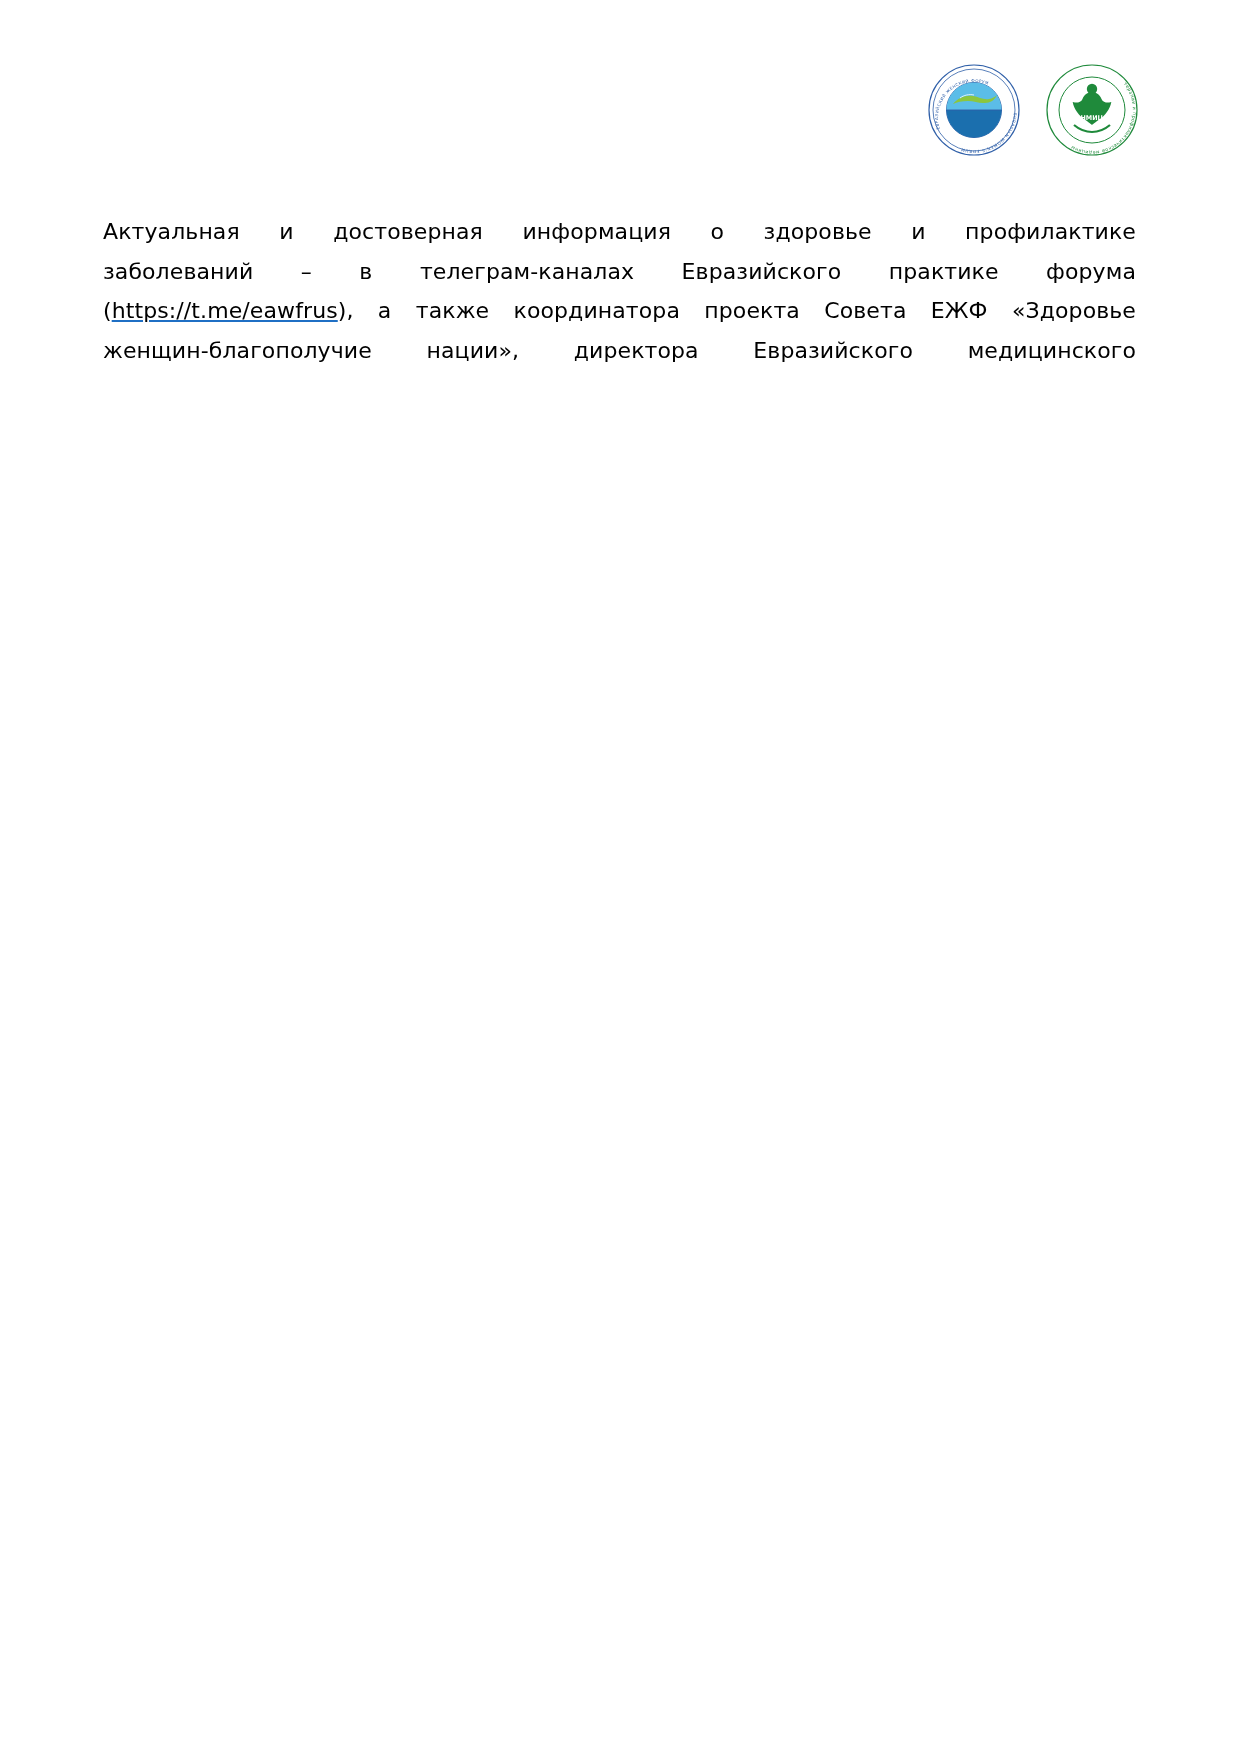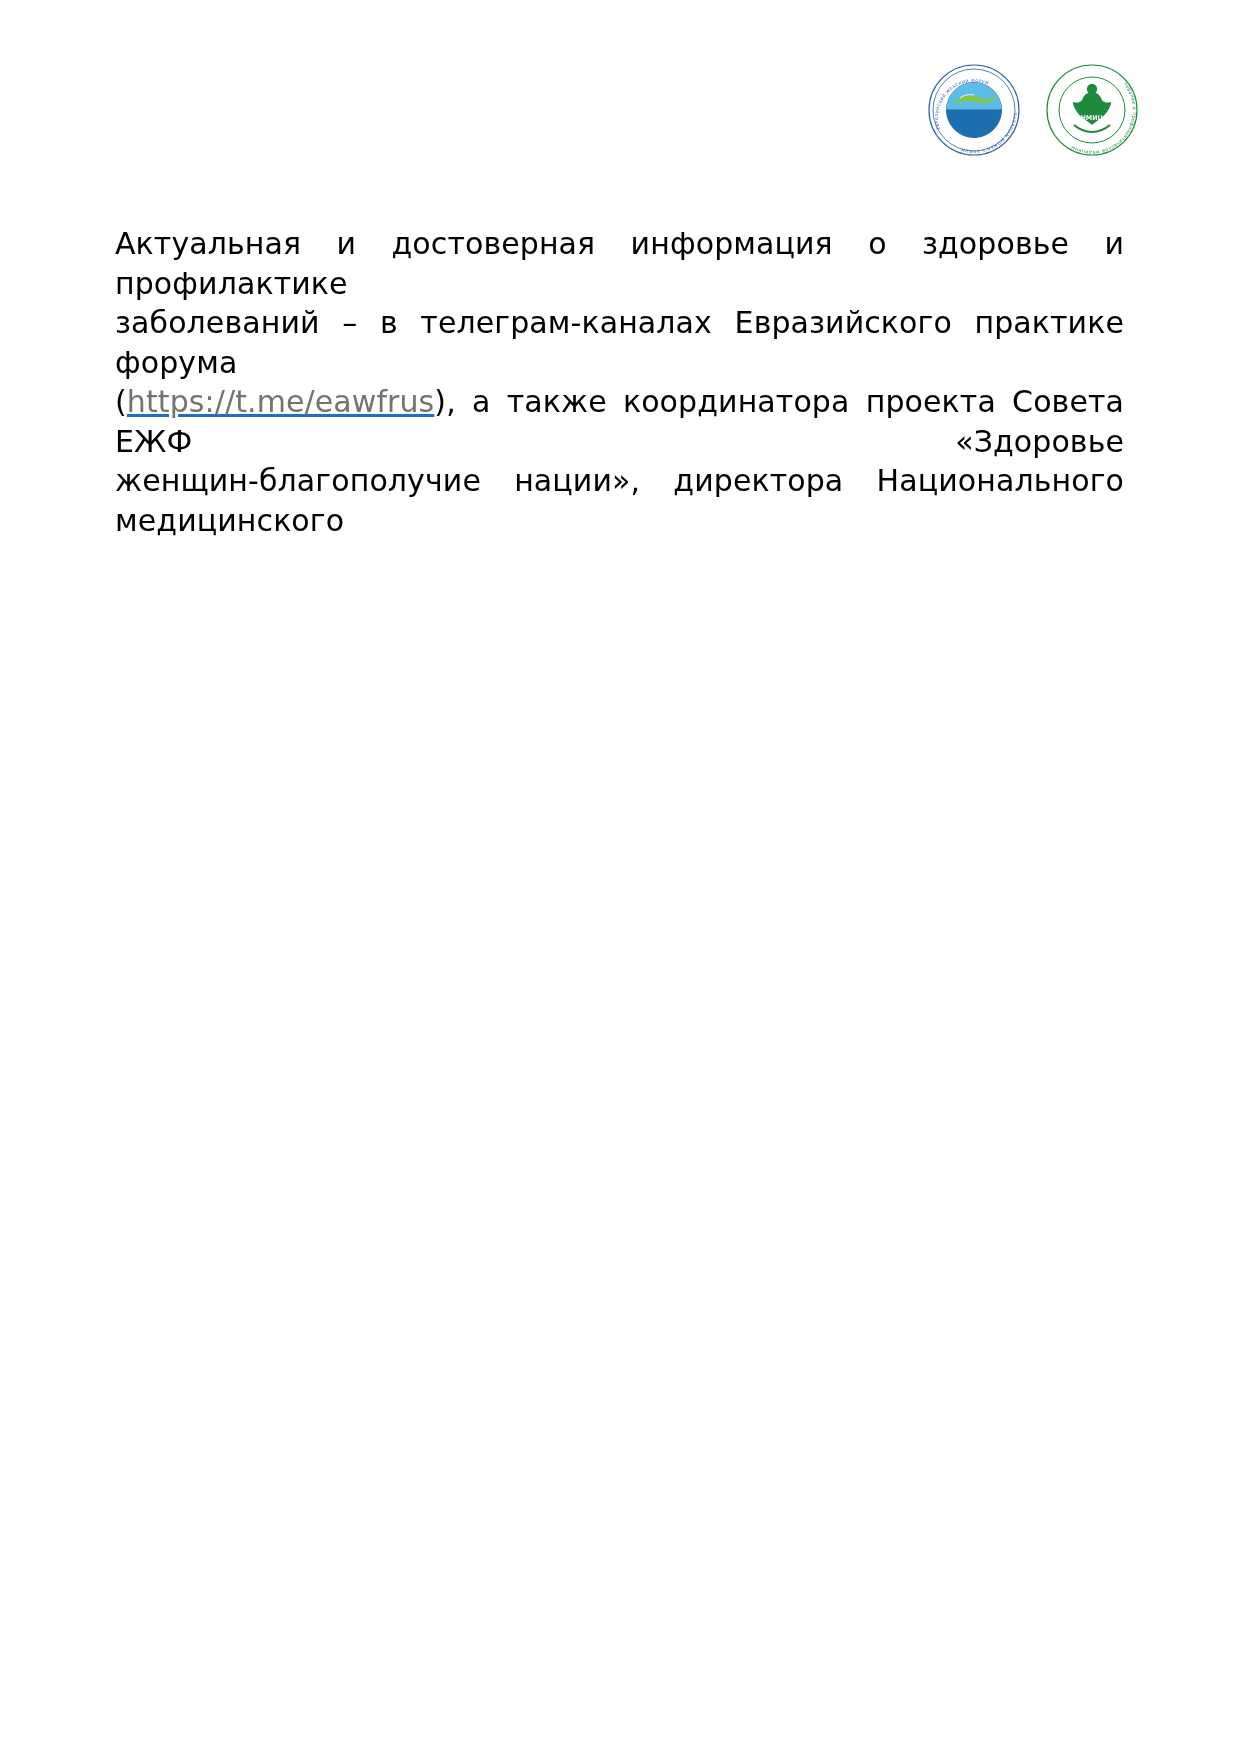--- a/index.html
+++ b/index.html
@@ -39,30 +39,30 @@
   .logo svg { display: block; }
 
   
   .content {
     position: absolute;
     left: 103px;
     top: 212px;
     width: 1033px;
   }
   .para {
-    font-size: 30px;
+    font-size: 22px;
     line-height: 39.5px;
     text-align: justify;
     text-justify: inter-word;
     color: #000000;
-    margin: 12px;
+    margin: 0;
     letter-spacing: 0.1px;
   }
   a.link {
-    color: #737373;
+    color: #000000;
     text-decoration-color: #1f6fc4;
   }
   
   .line {
     display: block;
     text-align: justify;
     text-align-last: justify;
     white-space: pre-wrap;
   }
   .line.last {
@@ -116,17 +116,17 @@
       </svg>
     </div>
 
   </div>
 
   <div class="content">
     <p class="para">
       <span class="line">Актуальная и достоверная информация о здоровье и профилактике</span>
       <span class="line">заболеваний – в телеграм-каналах Евразийского практике форума</span>
       <span class="line"><span>(</span><a class="link" href="#">https://t.me/eawfrus</a><span>), а также координатора проекта Совета ЕЖФ «Здоровье</span></span>
-      <span class="line">женщин-благополучие нации», директора Национального медицинского</span>
+      <span class="line">женщин-благополучие нации», директора Евразийского медицинского</span>
     </p>
   </div>
 
 </div>
 
 </body></html>

